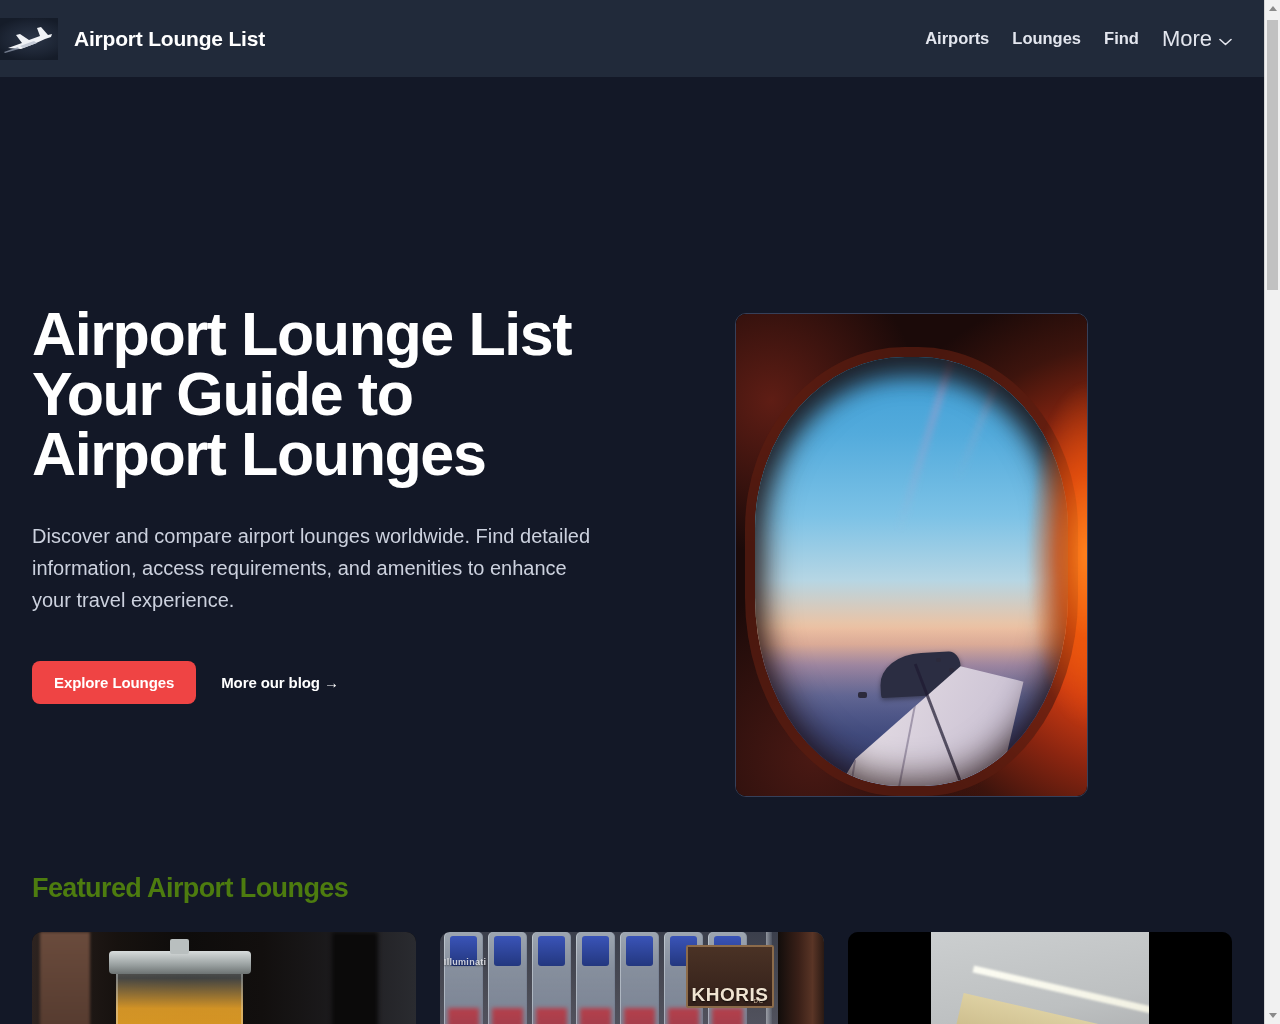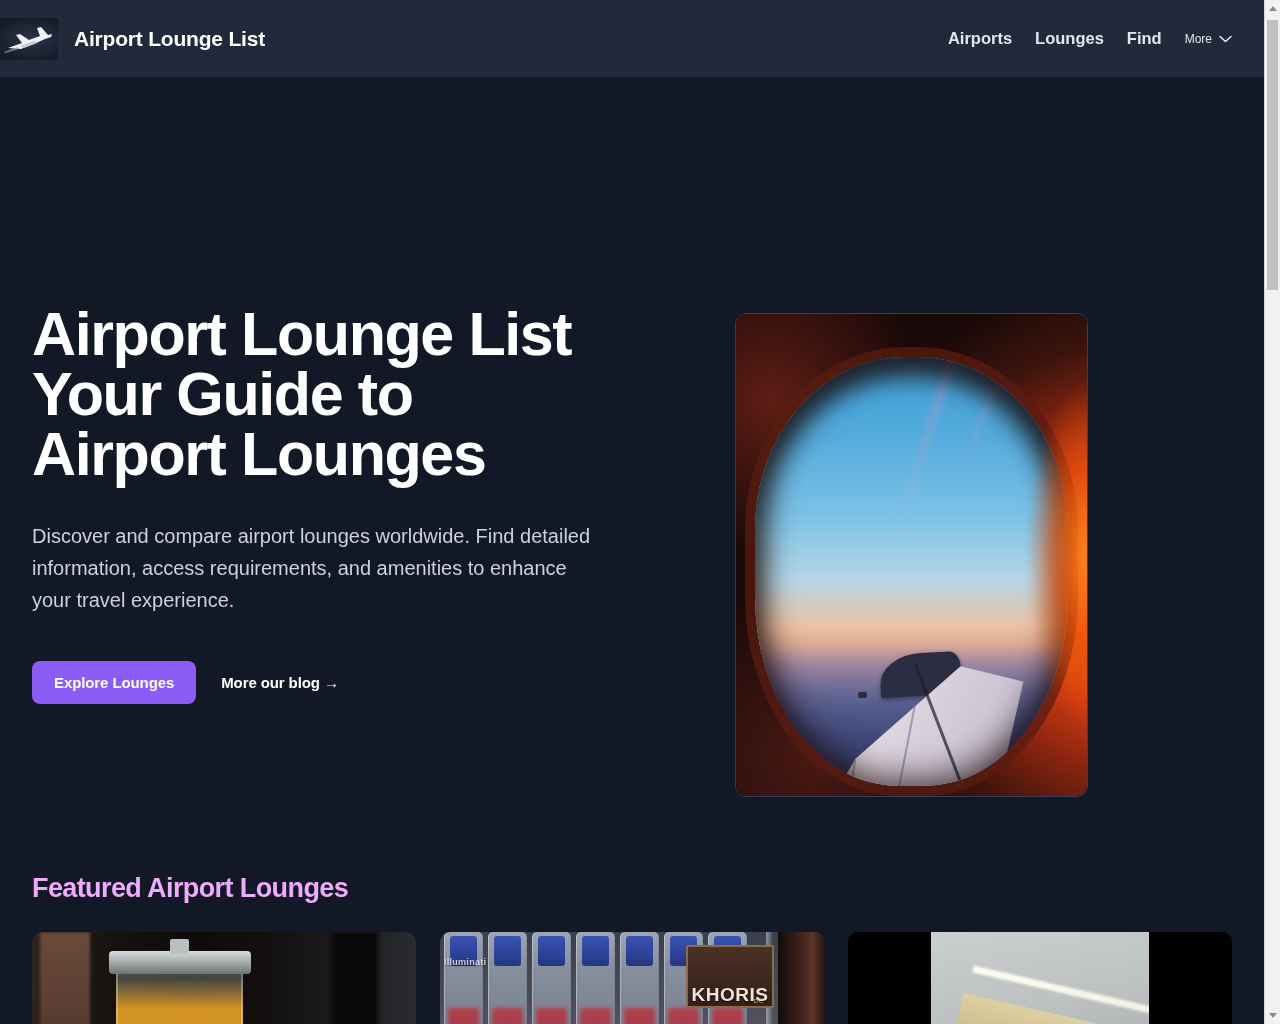--- a/index.html
+++ b/index.html
@@ -78,21 +78,21 @@
     font-size: 16.5px;
     color: #e3e6ee;
     text-decoration: none;
     white-space: nowrap;
     font-weight: 700;
   }
   .nav-more {
     display: flex;
     align-items: flex-start;
     gap: 7px;
-    font-size: 12px;
+    font-size: 22px;
     color: #e3e6ee;
     cursor: pointer;
   }
   .chev { display: block; }
 
   
   .hero {
     display: flex;
     align-items: flex-start;
     padding: 0 32px;
@@ -124,21 +124,21 @@
   }
 
   .hero-actions {
     margin-top: 45px;
     display: flex;
     align-items: center;
     gap: 25px;
   }
 
   .btn-primary {
-    background: #8b5cf6;
+    background: #ef4444;
     color: #ffffff;
     font-size: 15px;
     font-weight: 700;
     border: none;
     border-radius: 8px;
     padding: 13px 22px;
     cursor: pointer;
     font-family: inherit;
     letter-spacing: -0.1px;
   }
@@ -315,21 +315,21 @@
     pointer-events: none;
   }
 
   
   .featured {
     padding: 0 32px;
   }
   .featured-title {
     font-size: 27px;
     font-weight: 700;
-    color: #f0abfc;
+    color: #4d7c0f;
     letter-spacing: -0.6px;
     margin-bottom: 28px;
   }
 
   .card-grid {
     display: flex;
     gap: 24px;
   }
   .lounge-card {
     width: 384px;

